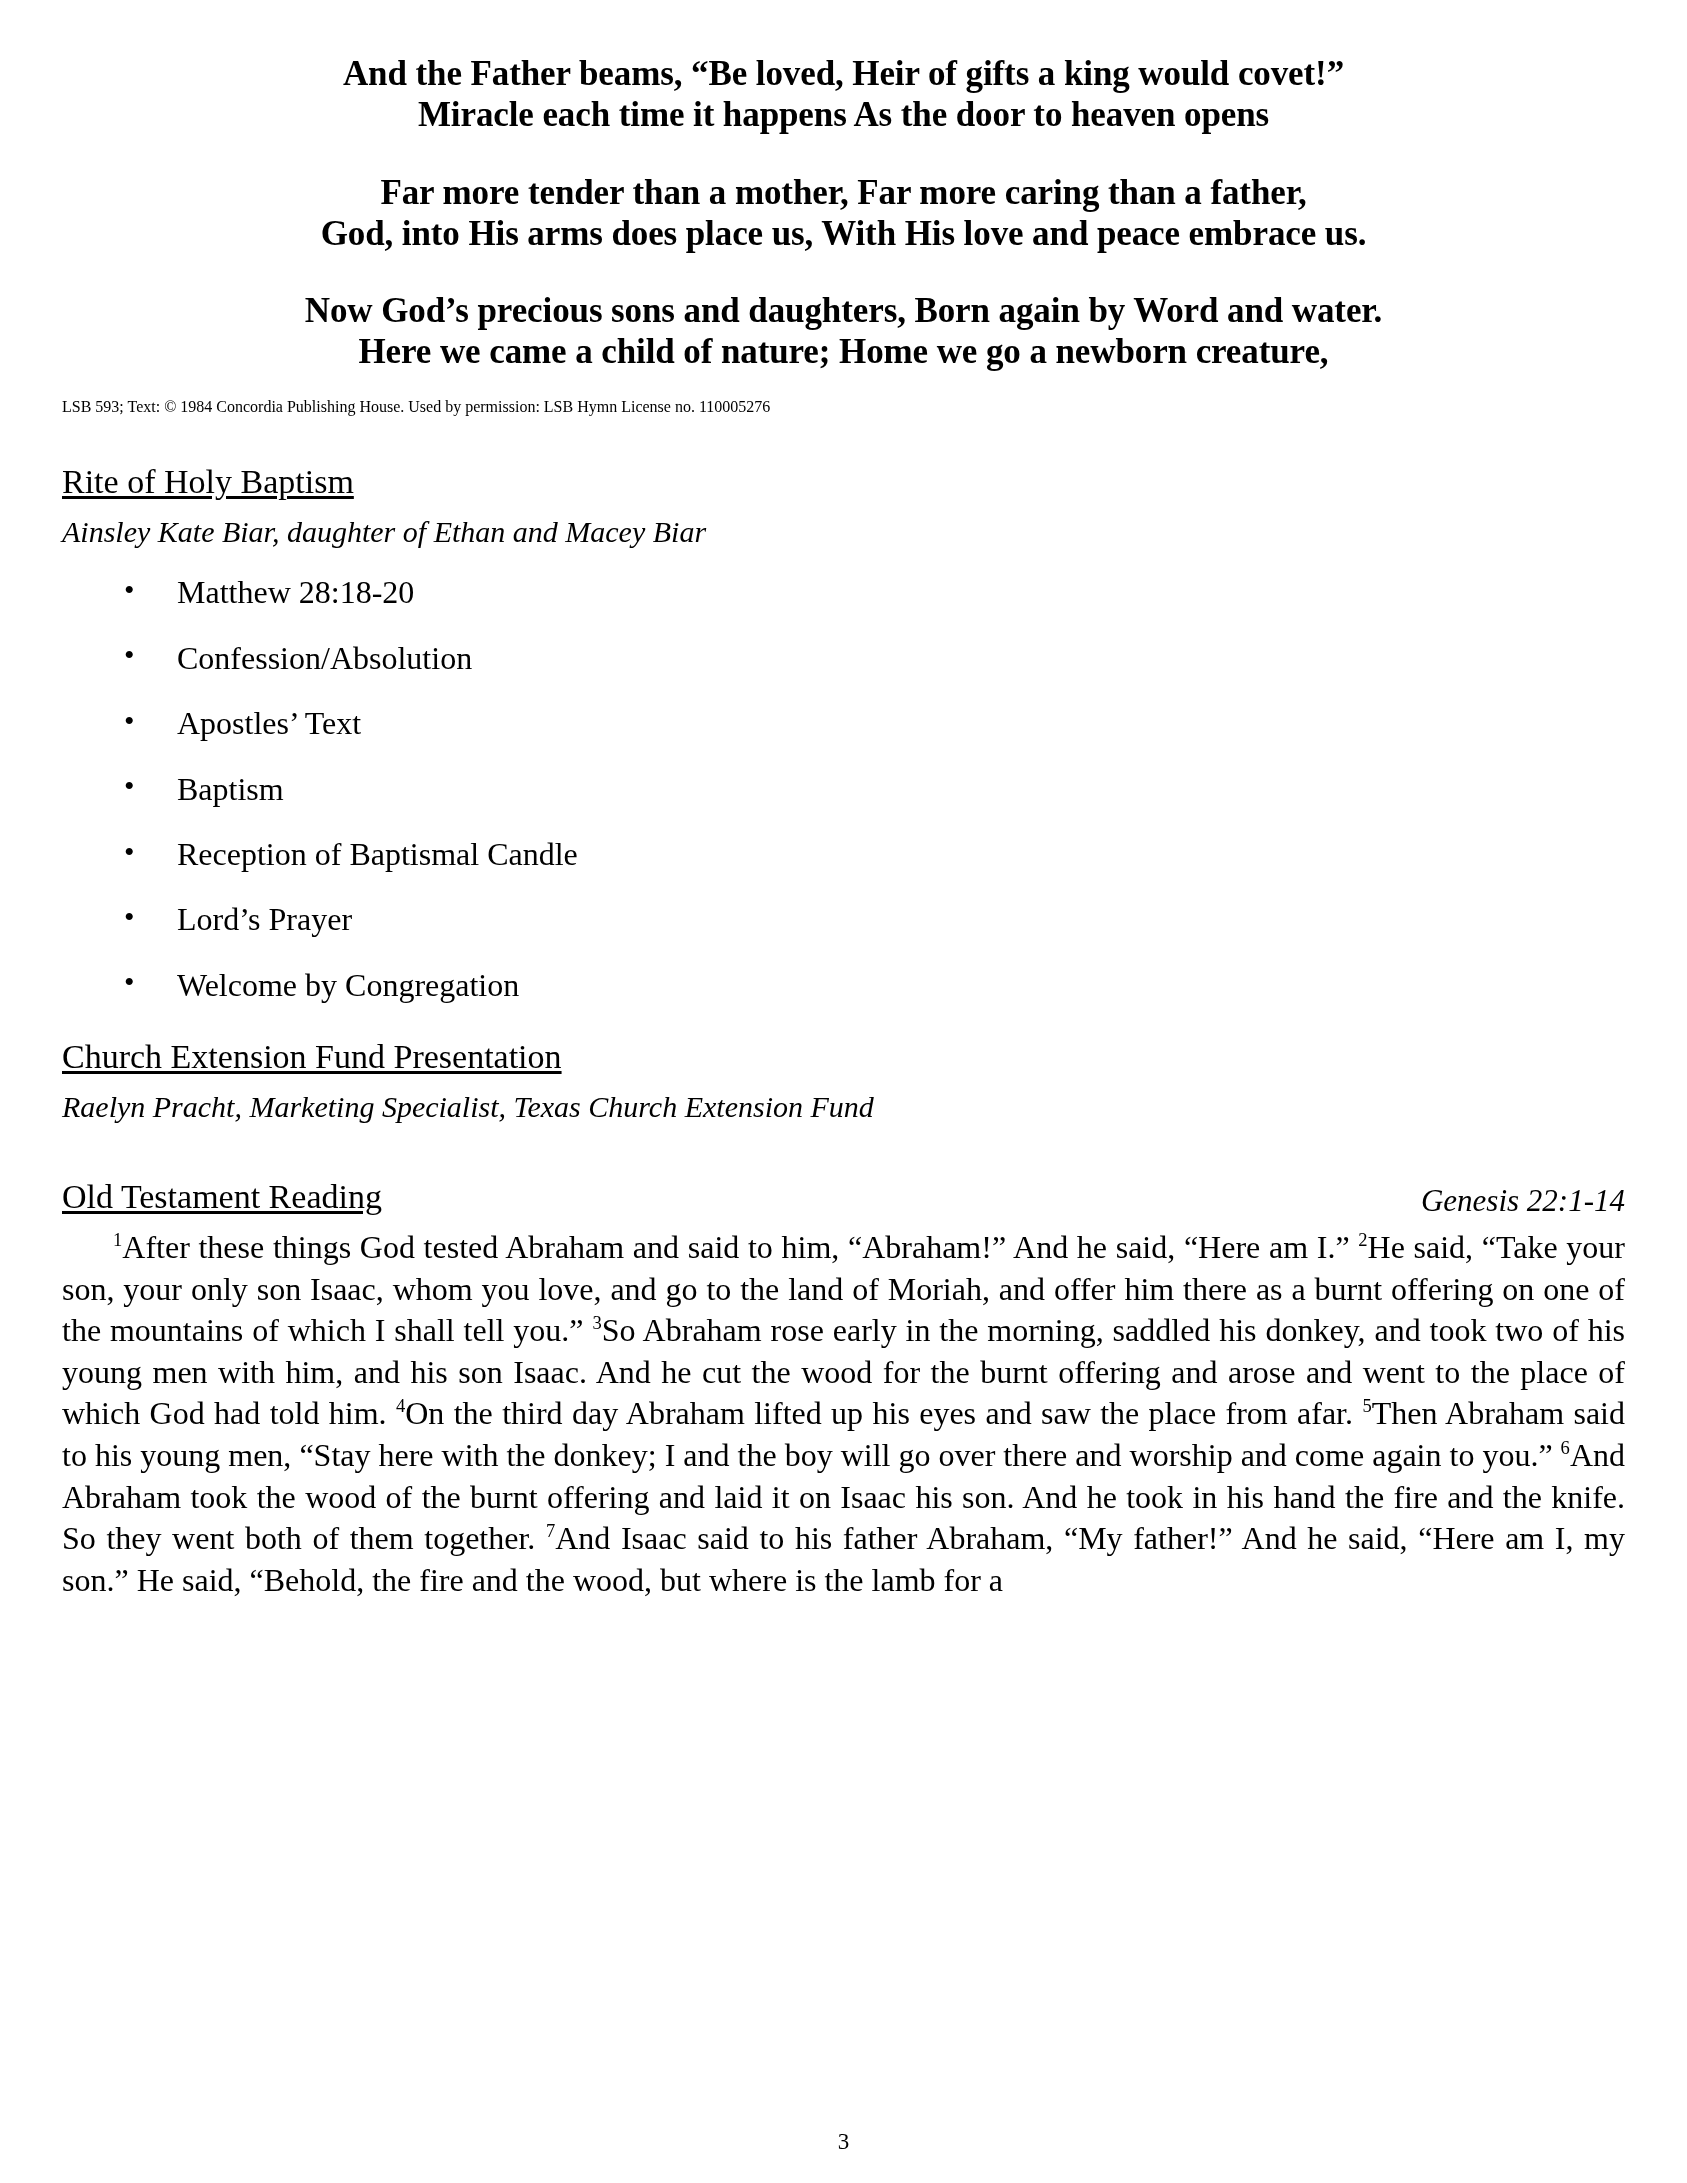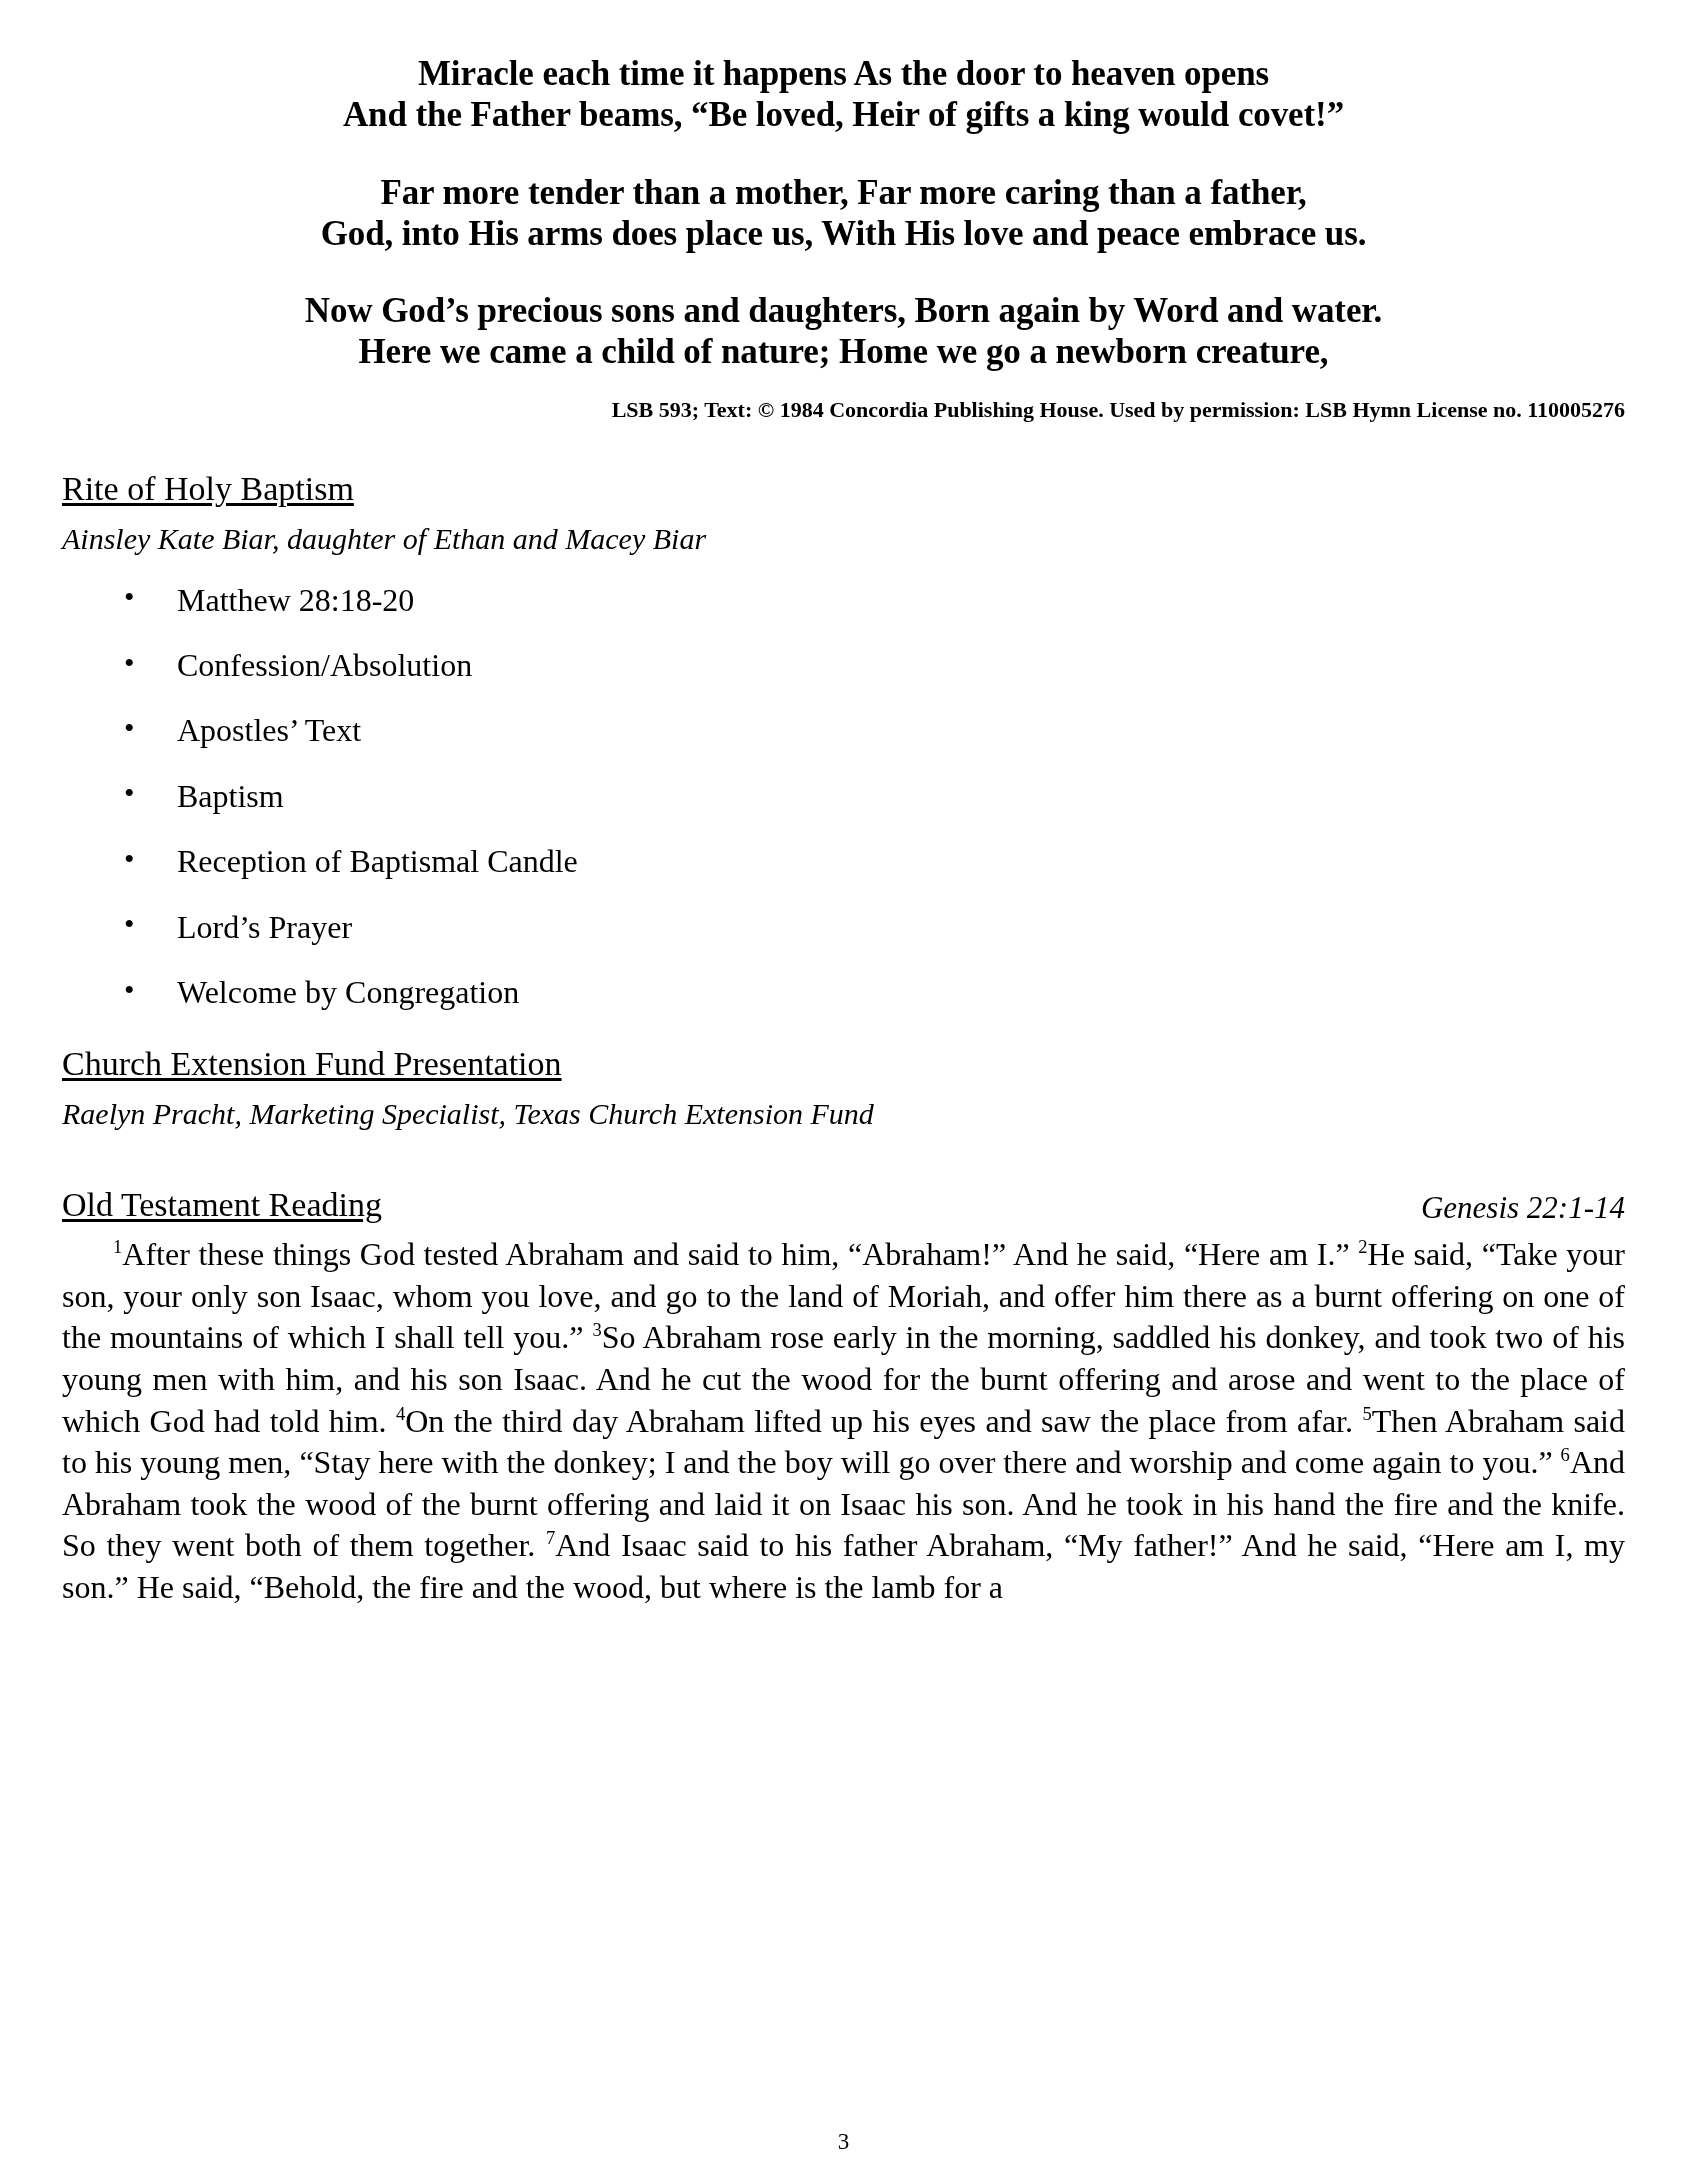--- a/index.html
+++ b/index.html
@@ -34,23 +34,23 @@
   .stanza + .stanza {
     margin-top: 36px;
   }
   .stanza .line {
     display: block;
     white-space: nowrap;
   }
 
   .hymn-credit {
     margin-top: 24px;
-    text-align: right;
-    font-size: 22px;
-    font-weight: bold;
+    text-align: left;
+    font-size: 16px;
+    font-weight: normal;
     line-height: 1.2;
   }
 
   
   .section-heading {
     font-weight: normal;
     font-size: 34px;
     text-decoration: underline;
     text-underline-offset: 3.4px;
     display: inline-block;
@@ -128,22 +128,22 @@
   }
 </style>
 </head>
 <body>
 
 <div class="page">
 
   <div class="hymn">
 
     <div class="stanza">
+      <span class="line">And the Father beams, “Be loved, Heir of gifts a king would covet!”</span>
       <span class="line">Miracle each time it happens As the door to heaven opens</span>
-      <span class="line">And the Father beams, “Be loved, Heir of gifts a king would covet!”</span>
     </div>
 
     <div class="stanza">
       <span class="line">Far more tender than a mother, Far more caring than a father,</span>
       <span class="line">God, into His arms does place us, With His love and peace embrace us.</span>
     </div>
 
     <div class="stanza">
       <span class="line">Now God’s precious sons and daughters, Born again by Word and water.</span>
       <span class="line">Here we came a child of nature; Home we go a newborn creature,</span>

